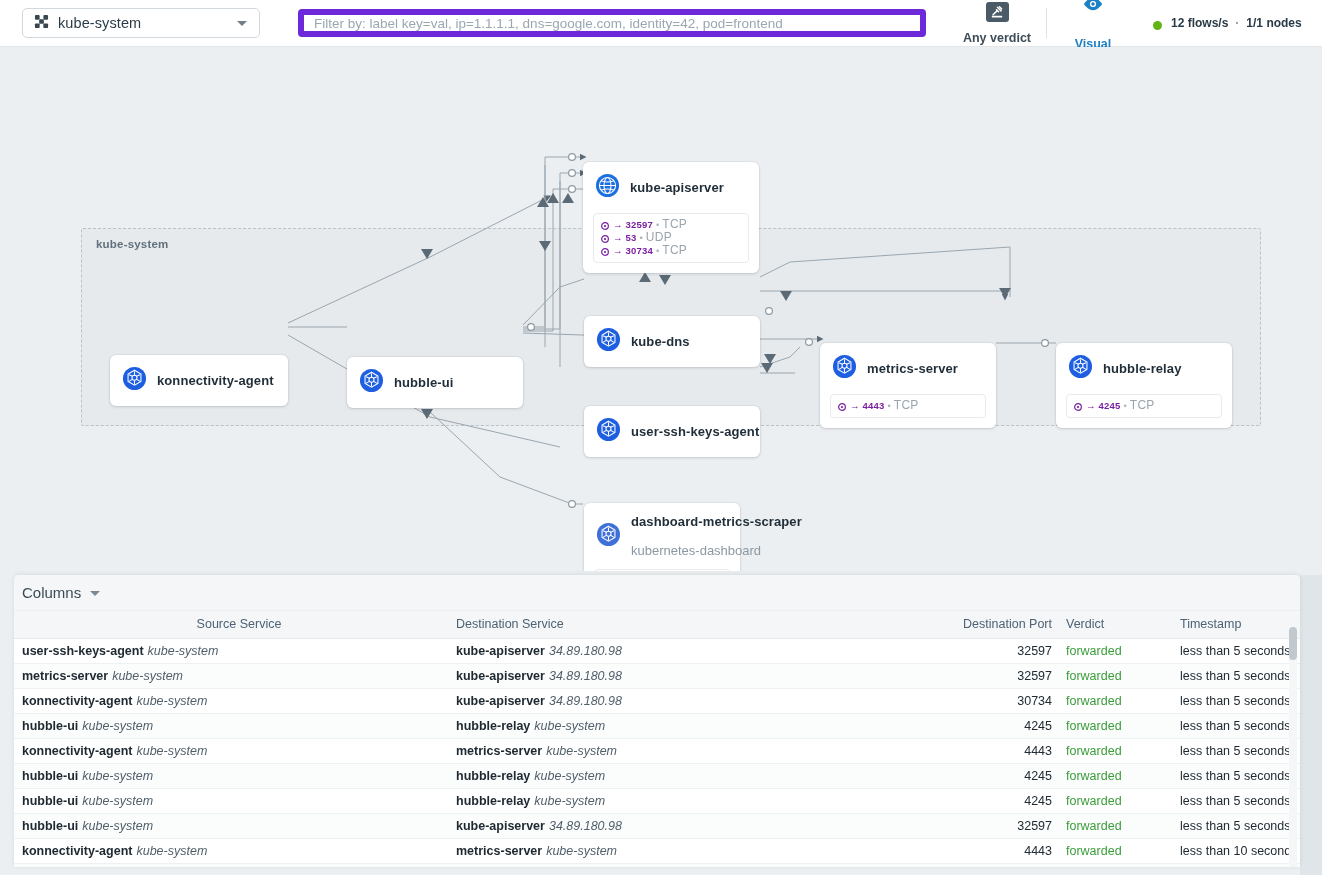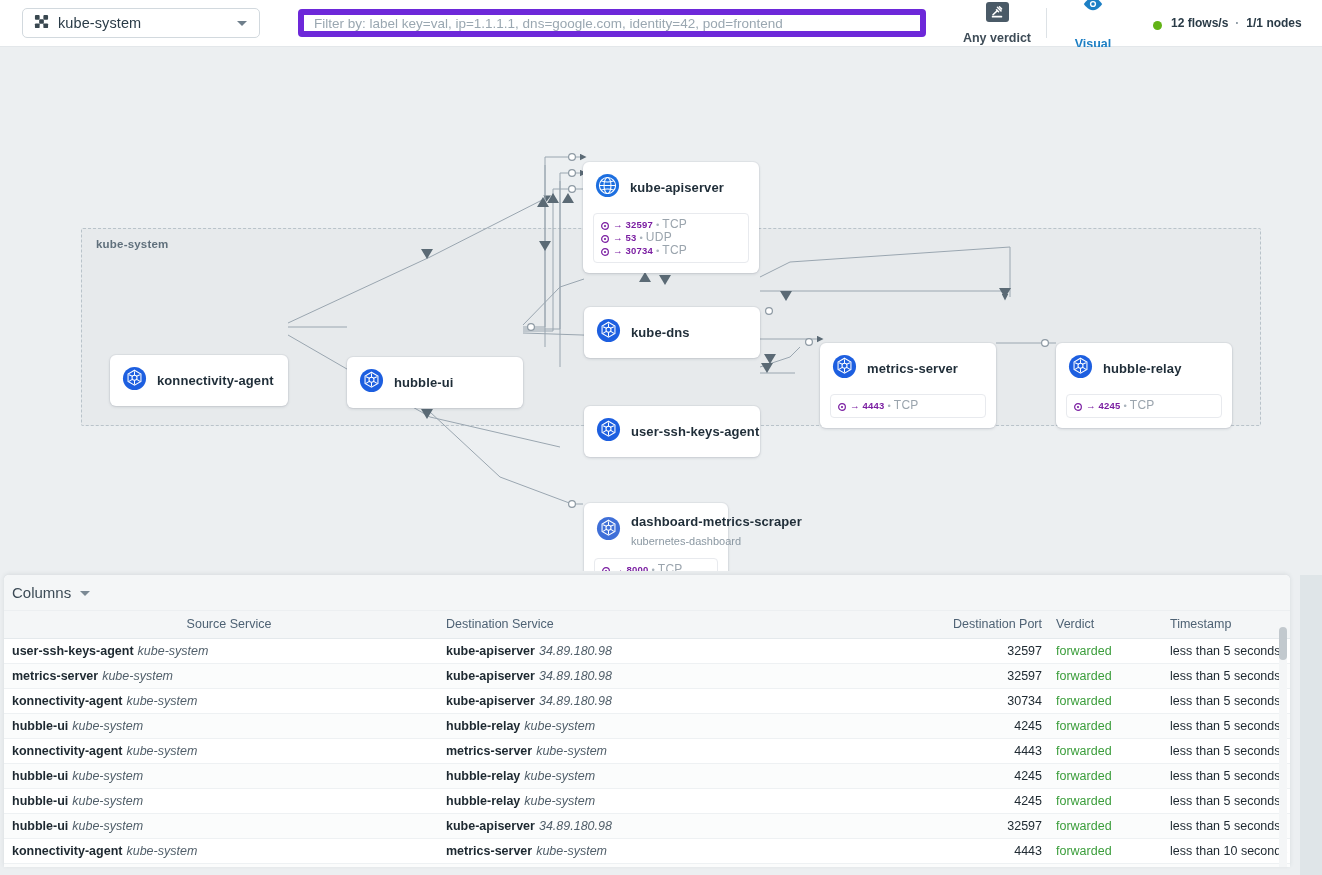--- a/index.html
+++ b/index.html
@@ -127,42 +127,42 @@
     display: flex; align-items: center;
     padding: 11px 14px 11px 12px;
   }
   .node-icon { flex: 0 0 auto; margin-right: 10px; }
   .node-titles { display: flex; flex-direction: column; justify-content: center; }
   .node-title {
     font-size: 13px; font-weight: 700; color: #1f2d38; letter-spacing: .1px;
     white-space: nowrap;
   }
   .node-sub {
-    font-size: 11px; color: #8b98a2; margin-top: 6px; white-space: nowrap;
+    font-size: 13px; color: #8b98a2; margin-top: 14px; white-space: nowrap;
   }
   .node-ports {
     margin: 0 10px 10px 10px;
     border: 1px solid #e8eaee;
     border-radius: 4px;
     padding: 4px 7px 5px 7px;
     background: #fff;
   }
   .port-row {
     display: flex; align-items: center;
     height: 13px; line-height: 13px; white-space: nowrap;
   }
   .port-ico { margin-right: 4px; flex: 0 0 auto; }
   .port-arrow { color: #7b1fa2; font-size: 9.5px; margin-right: 3px; }
   .port-num { color: #7b1fa2; font-size: 9.5px; font-weight: 700; letter-spacing: .2px; }
   .port-dot { color: #aab4bd; font-size: 9.5px; margin: 0 3px; }
   .port-proto { color: #9aa4ad; font-size: 12px; letter-spacing: .3px; }
 
   
   .flows {
-    position: absolute; left: 4px; top: 575px;
+    position: absolute; left: 14px; top: 575px;
     width: 1286px; height: 292px;
     background: #ffffff;
     border-radius: 5px 5px 0 0;
     box-shadow: 0 -1px 4px rgba(40,55,70,.10);
     overflow: hidden;
   }
   .columns-bar {
     height: 36px; background: #f4f6f7;
     display: flex; align-items: center;
     padding-left: 8px;
@@ -392,21 +392,21 @@
               <circle cx="5" cy="5" r="1.4" fill="#7b1fa2"></circle>
             </svg></span>
         <span class="port-arrow">→</span>
         <span class="port-num">30734</span>
         <span class="port-dot">•</span>
         <span class="port-proto">TCP</span>
       </div>
     </div>
   </div>
 
-  <div class="node" style="left:584px; top:260px; width:176px;">
+  <div class="node" style="left:584px; top:269px; width:176px;">
     <div class="node-head">
       <span class="node-icon">
         <svg width="25" height="25" viewBox="0 0 26 26">
           <circle cx="13" cy="13" r="12" fill="#1d5fe0"></circle>
           <g stroke="#ffffff" stroke-width="1.1" fill="none">
             <polygon points="13,4.4 19.7,8.3 19.7,16.1 13,20 6.3,16.1 6.3,8.3"></polygon>
             <circle cx="13" cy="12.2" r="2.6"></circle>
             <line x1="13" y1="5.6" x2="13" y2="9.6"></line>
             <line x1="10.6" y1="13.9" x2="7.3" y2="16"></line>
             <line x1="15.4" y1="13.9" x2="18.7" y2="16"></line>
@@ -554,21 +554,21 @@
             <line x1="13" y1="14.8" x2="13" y2="19.2"></line>
           </g>
         </svg>
       </span>
       <div class="node-titles">
         <span class="node-title">user-ssh-keys-agent</span>
       </div>
     </div>
   </div>
 
-  <div class="node" style="left:584px; top:456px; width:144px;">
+  <div class="node" style="left:584px; top:456px; width:156px;">
     <div class="node-head">
       <span class="node-icon">
         <svg width="25" height="25" viewBox="0 0 26 26">
           <circle cx="13" cy="13" r="12" fill="#3f6fd8"></circle>
           <g stroke="#ffffff" stroke-width="1.1" fill="none">
             <polygon points="13,4.4 19.7,8.3 19.7,16.1 13,20 6.3,16.1 6.3,8.3"></polygon>
             <circle cx="13" cy="12.2" r="2.6"></circle>
             <line x1="13" y1="5.6" x2="13" y2="9.6"></line>
             <line x1="10.6" y1="13.9" x2="7.3" y2="16"></line>
             <line x1="15.4" y1="13.9" x2="18.7" y2="16"></line>

